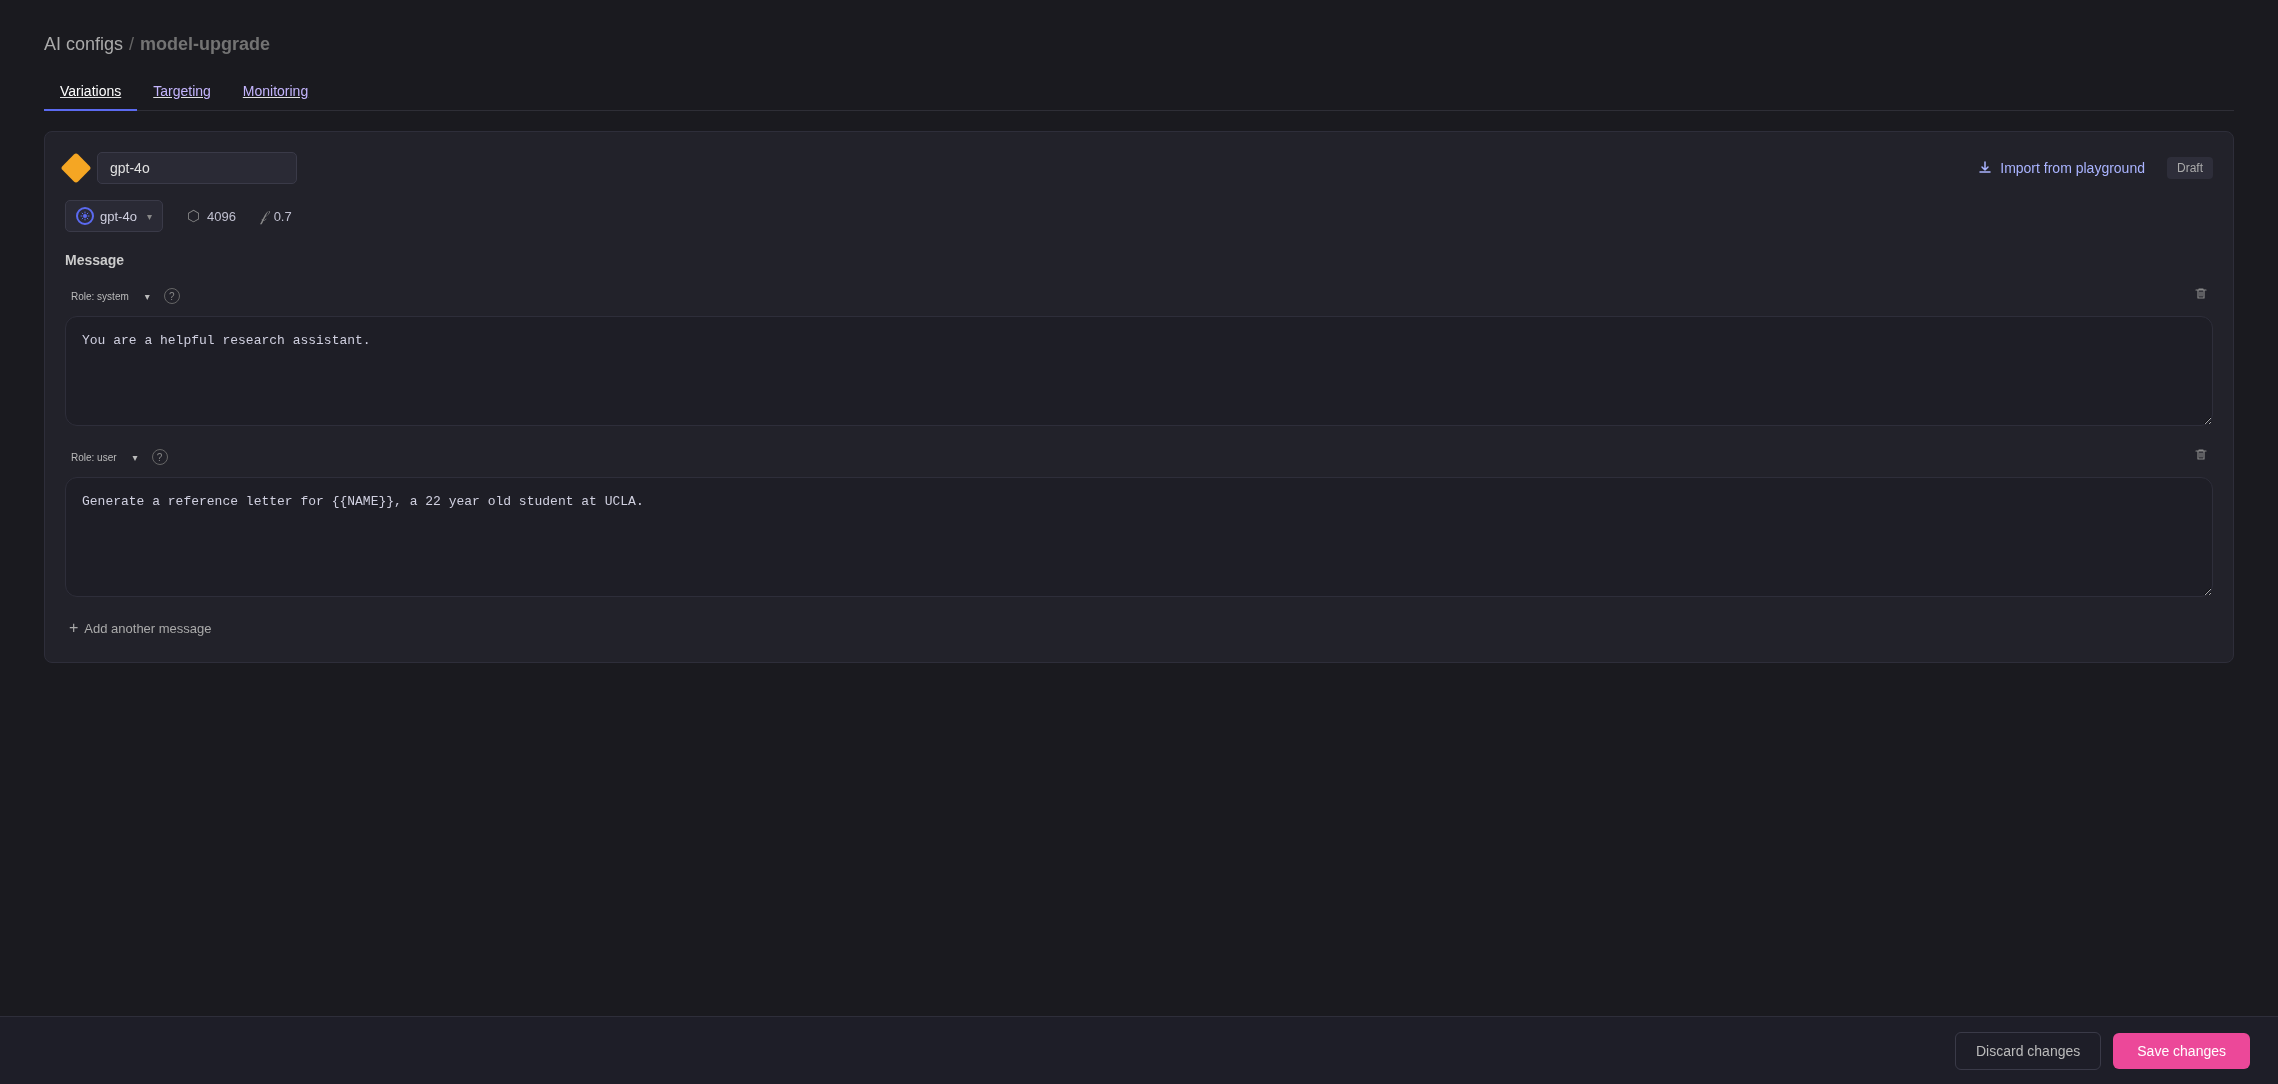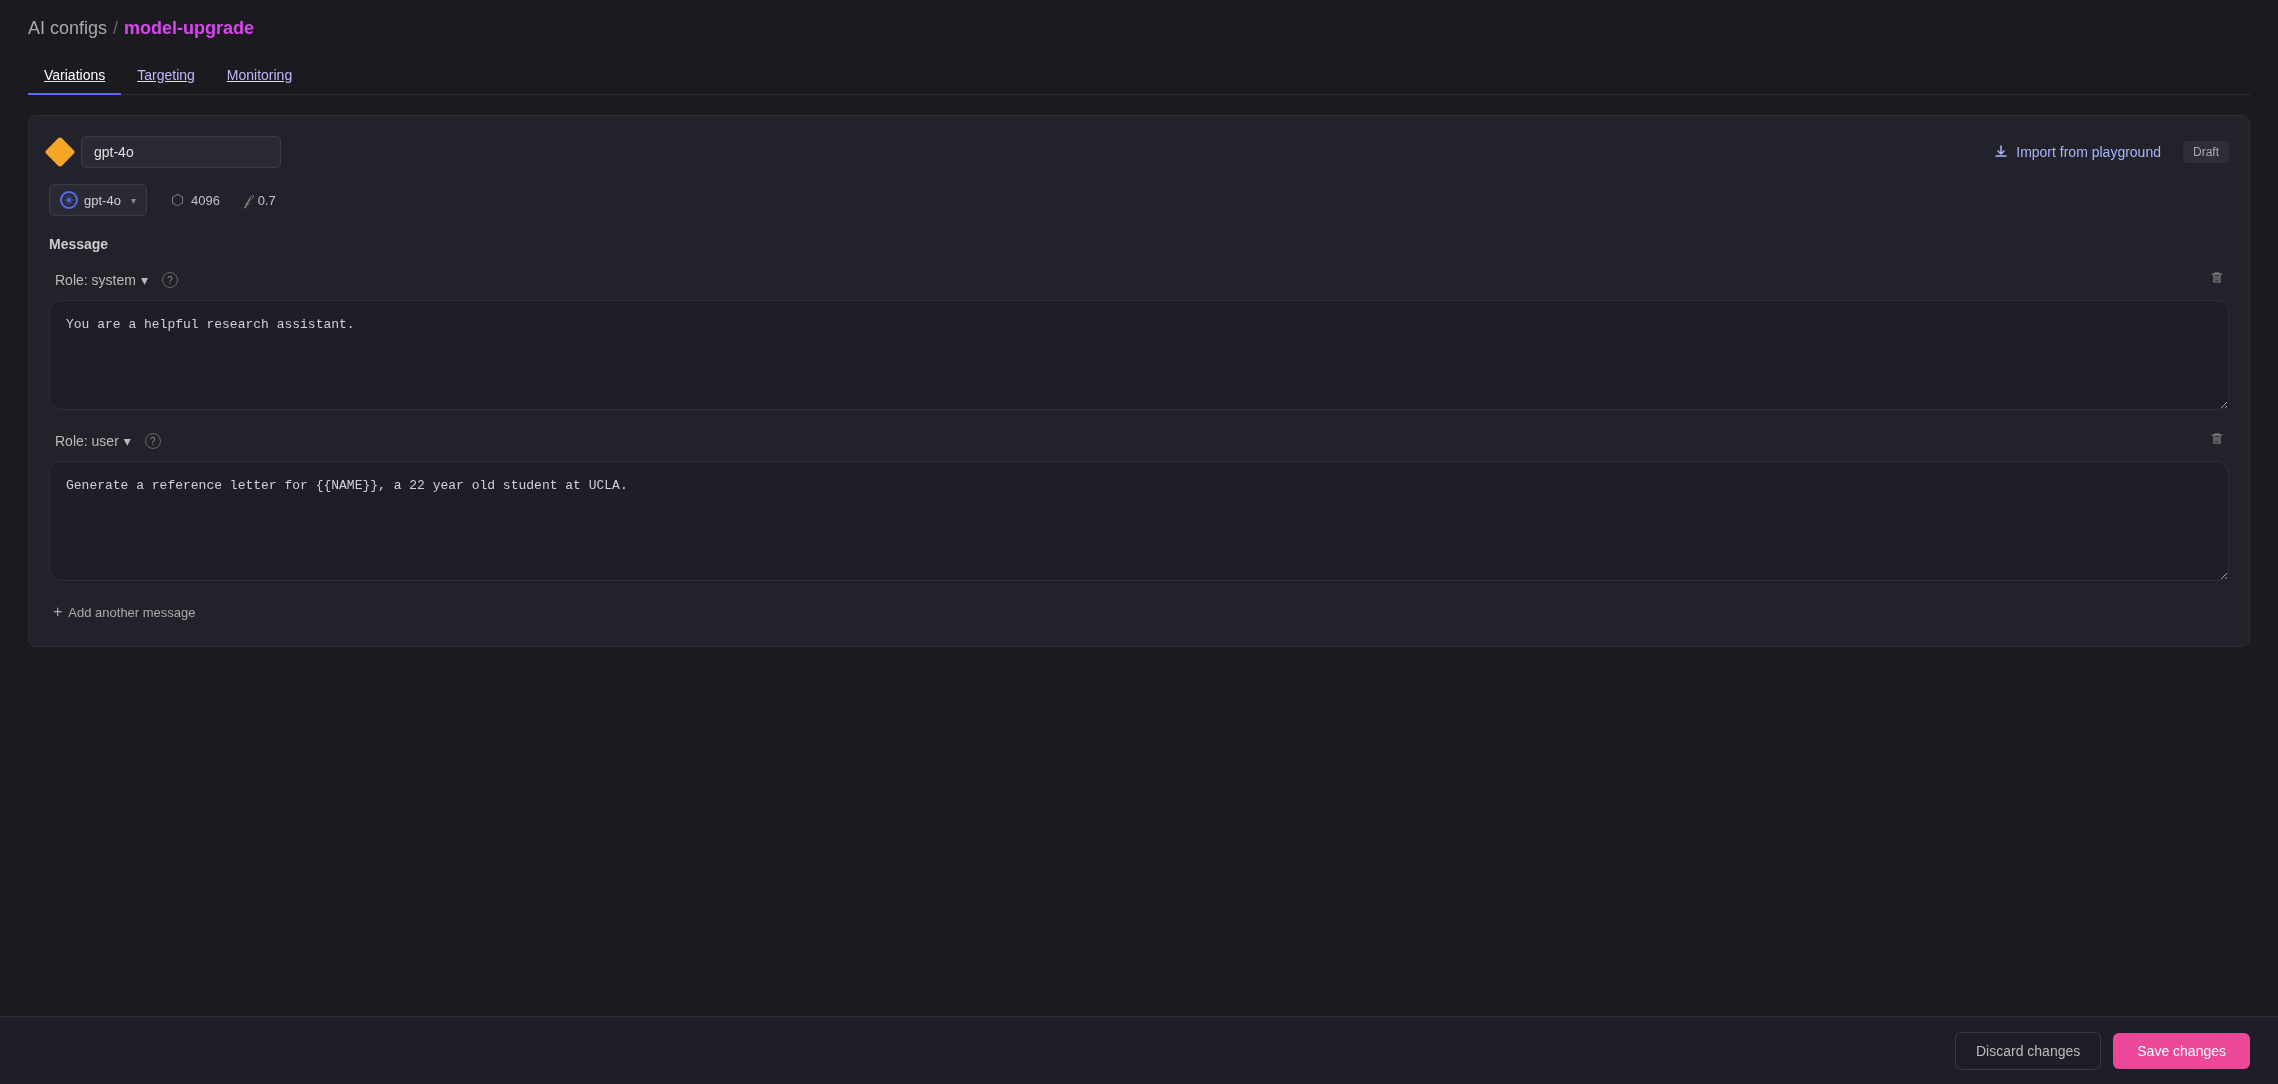--- a/index.html
+++ b/index.html
@@ -9,21 +9,21 @@
       color: #e0e0e0;
       font-family: -apple-system, BlinkMacSystemFont, 'Segoe UI', sans-serif;
       font-size: 14px;
       min-height: 100vh;
     }
 
     .page-wrapper {
       display: flex;
       flex-direction: column;
       height: 100vh;
-      padding: 0;
+      padding: 16px;
     }
 
     
     .header {
       padding: 18px 28px 0 28px;
     }
 
     .breadcrumb {
       display: flex;
       align-items: center;
@@ -38,21 +38,21 @@
       color: #aaa;
       font-weight: 400;
     }
 
     .breadcrumb .separator {
       color: #666;
       font-weight: 300;
     }
 
     .breadcrumb .bold {
-      color: #d946ef;
+      color: #737373;
       font-weight: 700;
     }
 
     
     .tabs {
       display: flex;
       gap: 0;
       border-bottom: 1px solid #2e2e36;
       margin: 0 28px;
       text-decoration: underline;
@@ -223,22 +223,22 @@
 
     .role-row-left {
       display: flex;
       align-items: center;
       gap: 8px;
     }
 
     .role-selector {
       display: flex;
       align-items: center;
-      gap: 5px;
-      font-size: 14px;
+      gap: 16px;
+      font-size: 10px;
       color: #bbb;
       cursor: pointer;
       background: transparent;
       border: none;
       padding: 3px 6px;
       border-radius: 4px;
       user-select: none;
     }
 
     .help-icon {

